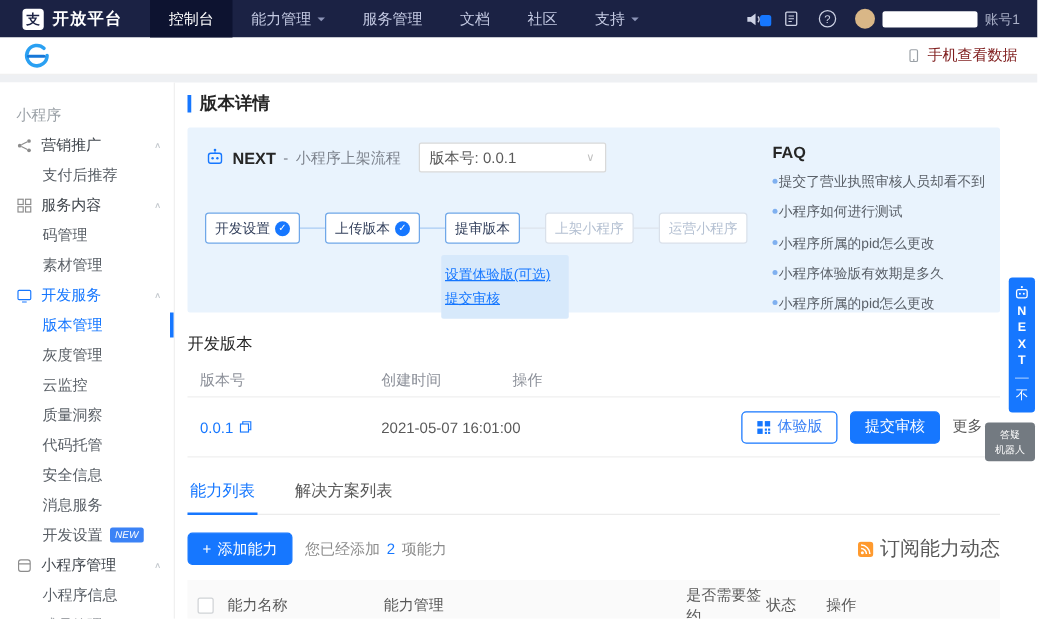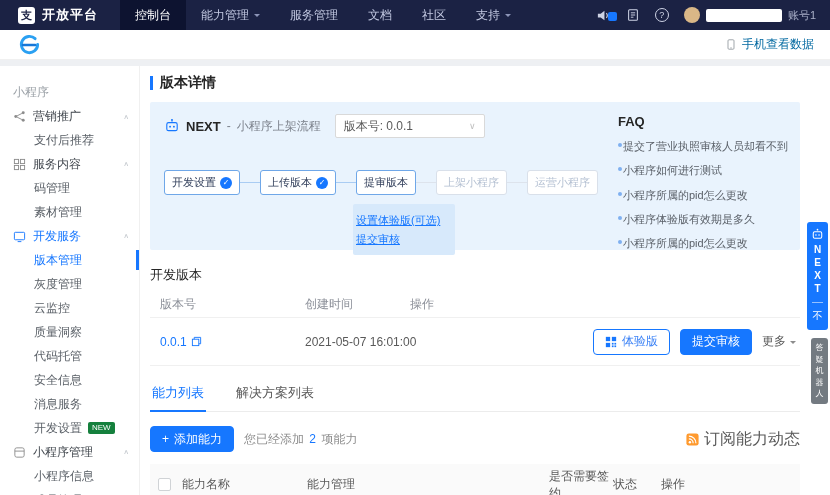--- a/index.html
+++ b/index.html
@@ -22,35 +22,35 @@
   .badge-dot { position:absolute; right:-6px; top:4px; width:9px; height:9px; background:#1677ff; border-radius:2px; }
   .help-circ { width:14px; height:14px; border:1px solid #cdd2e4; border-radius:50%; color:#cdd2e4;
                font-size:9px; display:inline-flex; align-items:center; justify-content:center; cursor:pointer; }
   .account { display:flex; align-items:center; gap:6px; cursor:pointer; }
   .avatar { width:16px; height:16px; border-radius:50%; background:#d9b787; }
   .redact { width:76px; height:13px; background:#fff; border-radius:2px; }
   .account-name { color:#aab0c8; font-size:11px; }
 
   
   .appbar { height:30px; background:#fff; display:flex; align-items:center; padding:0 16px 0 18px; border-bottom:1px solid #f0f0f0; }
-  .preview { margin-left:auto; display:flex; align-items:center; gap:5px; color:#0369a1; font-size:12px; cursor:pointer; }
+  .preview { margin-left:auto; display:flex; align-items:center; gap:5px; color:#7f1d1d; font-size:12px; cursor:pointer; }
   .gray-strip { height:6px; background:#eef0f3; }
 
   
   .page { display:flex; height:429px; }
   .sidebar { width:140px; background:#fff; border-right:1px solid #f0f0f0; padding-top:14px; flex:none; overflow:hidden; }
   .side-label { height:24px; line-height:24px; padding-left:13px; color:#9aa0a6; font-size:12px; }
   .side-row { height:24px; display:flex; align-items:center; padding:0 10px 0 13px; gap:7px; cursor:pointer; position:relative; }
   .side-row .g-label { font-size:12px; color:#40464d; }
   .side-row .chev { margin-left:auto; color:#c2c7cc; font-size:8px; transform:scaleY(.8); }
   .side-sub { height:24px; line-height:24px; padding-left:34px; font-size:12px; color:#595f66; cursor:pointer; position:relative; display:flex; align-items:center; gap:6px; }
   .side-sub.active { color:#1677ff; }
   .active-bar { position:absolute; right:0; top:2px; width:3px; height:20px; background:#1677ff; }
   .grp-blue .g-label { color:#1677ff; }
-  .new-badge { background:#15803d; color:#fff; font-size:8px; padding:1px 4px; border-radius:2px; line-height:1.2; }
+  .new-badge { background:#3b82f6; color:#fff; font-size:8px; padding:1px 4px; border-radius:2px; line-height:1.2;font-style:italic; }
 
   
   .content { flex:1; position:relative; padding:8px 0 0 10px; overflow:hidden; }
   .page-title { display:flex; align-items:center; gap:7px; font-size:14px; font-weight:bold; color:#262626; margin-bottom:10px; }
   .title-bar { width:3px; height:14px; background:#1677ff; }
 
   .next-panel { width:650px; height:148px; background:#e9f3fd; border-radius:2px; display:flex; }
   .panel-left { width:462px; padding:12px 14px; position:relative; }
   .panel-head { display:flex; align-items:center; gap:6px; }
   .next-brand { font-size:13px; font-weight:bold; color:#262626; }
@@ -98,21 +98,21 @@
   .cap-head { margin-top:12px; display:grid; grid-template-columns:32px 125px 242px 64px 48px 1fr; align-items:center;
               background:#fafafa; min-height:38px; color:#595959; font-size:12px; padding:4px 0; line-height:1.4; }
   .checkbox { width:13px; height:13px; border:1px solid #d0d3d6; border-radius:2px; background:#fff; margin-left:8px; cursor:pointer; }
 
   
   .float-next { position:absolute; right:2px; top:222px; width:21px; background:#1677ff; border-radius:3px;
                 display:flex; flex-direction:column; align-items:center; padding:6px 0 7px; gap:3px; cursor:pointer; z-index:9; }
   .float-next .nxt-letters { color:#fff; font-size:10px; font-weight:bold; writing-mode:vertical-lr; text-orientation:upright; letter-spacing:2px; }
   .float-next .divi { width:11px; height:1px; background:rgba(255,255,255,.55); margin:3px 0; }
   .float-next .nxt-bottom { color:#fff; font-size:10px; }
-  .float-help { position:absolute; right:2px; top:338px; width:17px; background:#737a81; border-radius:3px;
+  .float-help { position:absolute; right:2px; top:338px; width:40px; background:#737a81; border-radius:3px;
                 color:#fff; font-size:8px; text-align:center; line-height:1.45; padding:4px 1px; cursor:pointer; z-index:9; }
 </style>
 </head>
 <body>
 
 <header class="topnav">
   <div class="brand">
     <span class="brand-box">支</span>
     <span class="brand-name">开放平台</span>
   </div>

